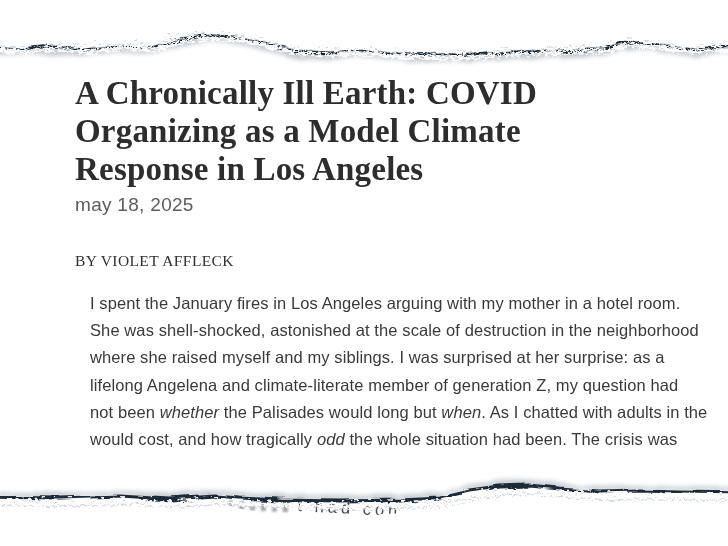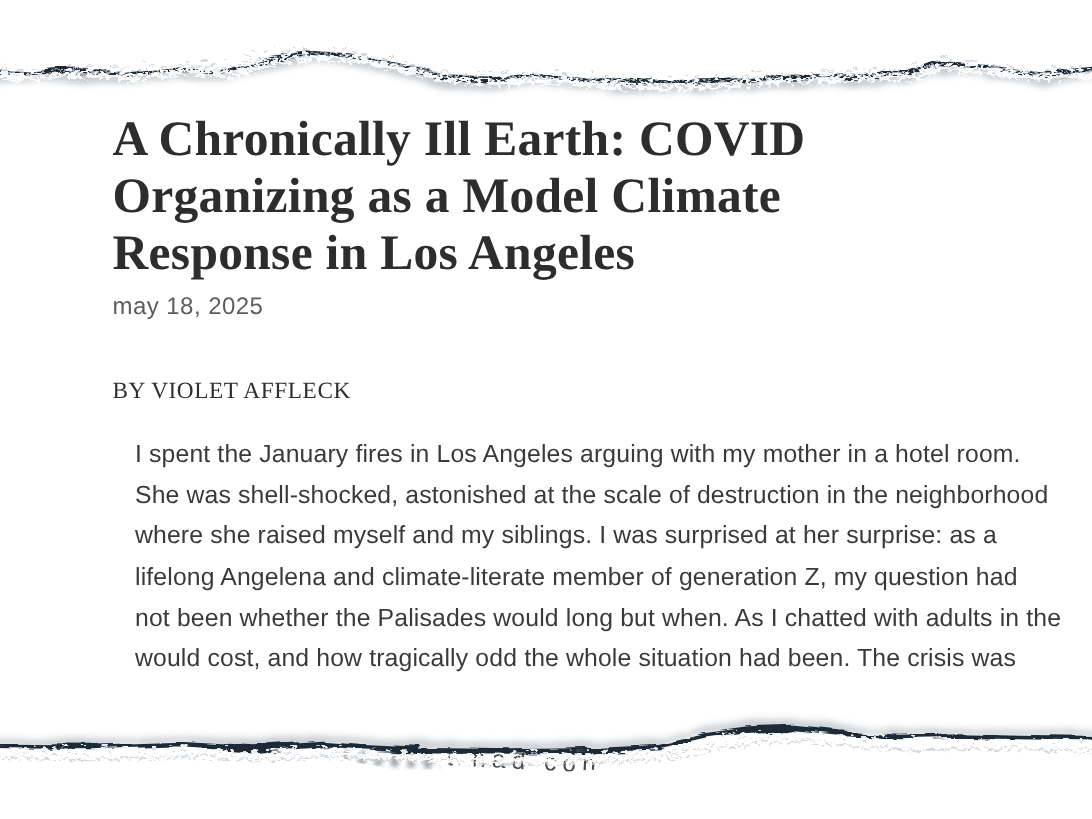--- a/index.html
+++ b/index.html
@@ -10,36 +10,36 @@
   }
   .title {
     position:absolute; left:75px; top:74px; width:640px; margin:0;
     font-family:"Liberation Serif","DejaVu Serif",serif;
     font-weight:700; font-size:33px; line-height:38px;
     color:var(--title-text,#2d2d2d); white-space:pre-line;
     letter-spacing:0.2px;
   }
   .date {
     position:absolute; left:75px; top:196px;
-    font-size:16px; line-height:18px; color:var(--date-text,#5d5d5d);
+    font-size:19px; line-height:18px; color:var(--date-text,#5d5d5d);
     letter-spacing:0.3px;
   }
   .byline {
     position:absolute; left:75px; top:251px;
     font-size:15.5px; line-height:20px; color:var(--byline-text,#2f2f2f);
     letter-spacing:0.4px;
     font-family:Liberation Serif, serif;
   }
   .body-block {
     position:absolute; left:90px; top:290px; width:648px;
     font-size:16.5px; line-height:27.2px; color:var(--body-text,#3a3a3a);
     letter-spacing:0.1px;
   }
   .body-line { white-space:nowrap; }
-  .body-line .it { }
+  .body-line .it { font-style:italic; }
   .fragment {
     position:absolute; left:298px; top:497px;
     font-size:16.5px; line-height:16px; color:var(--body-text,#3a3a3a);
     letter-spacing:4px; white-space:nowrap;
     transform:rotate(3deg); transform-origin:left top; opacity:0.92;
   }
   .smudge {
     position:absolute; left:228px; top:502px; width:66px; height:9px;
     background:repeating-linear-gradient(93deg, rgba(45,50,60,0.55) 0 5px, rgba(45,50,60,0) 5px 11px);
     filter:blur(1.3px); transform:rotate(3deg); opacity:0.8;

